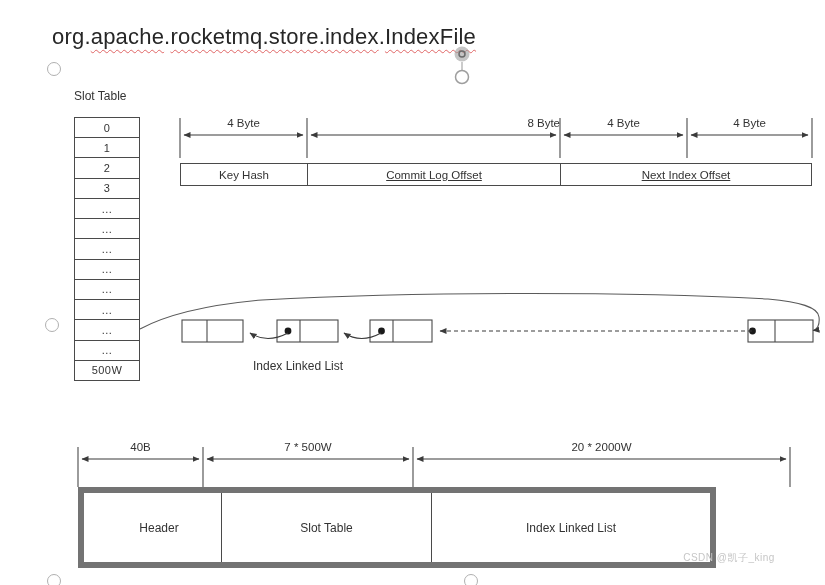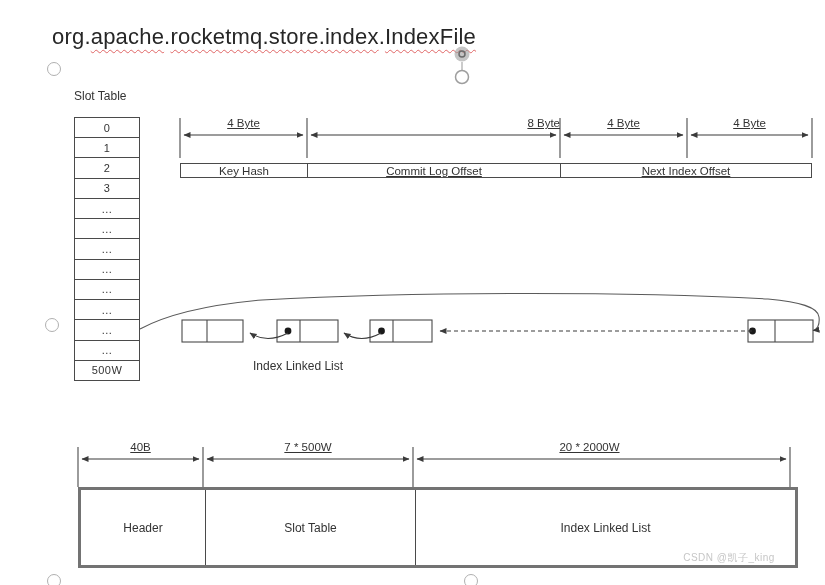--- a/index.html
+++ b/index.html
@@ -13,29 +13,29 @@
   .lbl{font-size:12px;color:#333;}
   
   .handle-dot{width:12px;height:12px;border:1.5px solid #b0b0b0;border-radius:50%;background:#fff;}
   
   .slot-table{left:74px;top:117px;width:64px;height:262px;border:1px solid #4a4a4a;
               display:flex;flex-direction:column;}
   .slot-cell{flex:1;display:flex;align-items:center;justify-content:center;
              font-size:11px;color:#333;border-top:1px solid #4a4a4a;letter-spacing:.5px;}
   .slot-cell:first-child{border-top:none;}
   
-  .dim-label{position:absolute;text-align:center;font-size:11.5px;color:#333;height:14px;line-height:14px;text-decoration:underline;}
+  .dim-label{position:absolute;text-align:center;font-size:11.5px;color:#333;height:14px;line-height:14px;}
   
-  .field-row{left:180px;top:163px;width:632px;height:15px;border:1px solid #4a4a4a;
+  .field-row{left:180px;top:163px;width:632px;height:23px;border:1px solid #4a4a4a;
              display:flex;box-sizing:border-box;}
   .field-cell{display:flex;align-items:center;justify-content:center;font-size:11.5px;color:#333;}
   .field-cell+.field-cell{border-left:1px solid #4a4a4a;text-decoration:underline;}
   
-  .file-box{left:78px;top:487px;width:720px;height:81px;border:3px solid #737373;
-            display:flex;box-sizing:border-box;}
+  .file-box{left:78px;top:487px;width:638px;height:81px;border:6px solid #737373;
+            display:flex;box-sizing:border-box;padding-left:13px;}
   .file-cell{display:flex;align-items:center;justify-content:center;font-size:12px;color:#333;}
   .file-cell+.file-cell{border-left:1px solid #4a4a4a;}
   .watermark{left:640px;top:551px;width:178px;text-align:center;font-size:10px;
              color:#c6c6c6;letter-spacing:.5px;white-space:nowrap;}
   svg.overlay{position:absolute;left:0;top:0;pointer-events:none;}
 </style>
 </head>
 <body>
 
 <div class="abs title">
@@ -79,21 +79,21 @@
 <div class="abs field-row">
   <div class="field-cell" style="flex:0 0 126px;">Key Hash</div>
   <div class="field-cell" style="flex:0 0 252px;">Commit Log Offset</div>
   <div class="field-cell" style="flex:1;text-align:right;">Next Index Offset</div>
 </div>
 
 <div class="abs lbl" style="left:253px;top:359px;">Index Linked List</div>
 
 <div class="dim-label" style="left:78px;top:440px;width:125px;">40B</div>
 <div class="dim-label" style="left:203px;top:440px;width:210px;">7 * 500W</div>
-<div class="dim-label" style="left:401px;top:440px;width:377px;">20 * 2000W</div>
+<div class="dim-label" style="left:413px;top:440px;width:377px;">20 * 2000W</div>
 
 <div class="abs file-box">
   <div class="file-cell" style="flex:0 0 124px;">Header</div>
   <div class="file-cell" style="flex:0 0 209px;">Slot Table</div>
   <div class="file-cell" style="flex:1;">Index Linked List</div>
 </div>
 
 <div class="abs watermark">CSDN @凯子_king</div>
 
 <svg class="overlay" width="825" height="585" viewBox="0 0 825 585">

